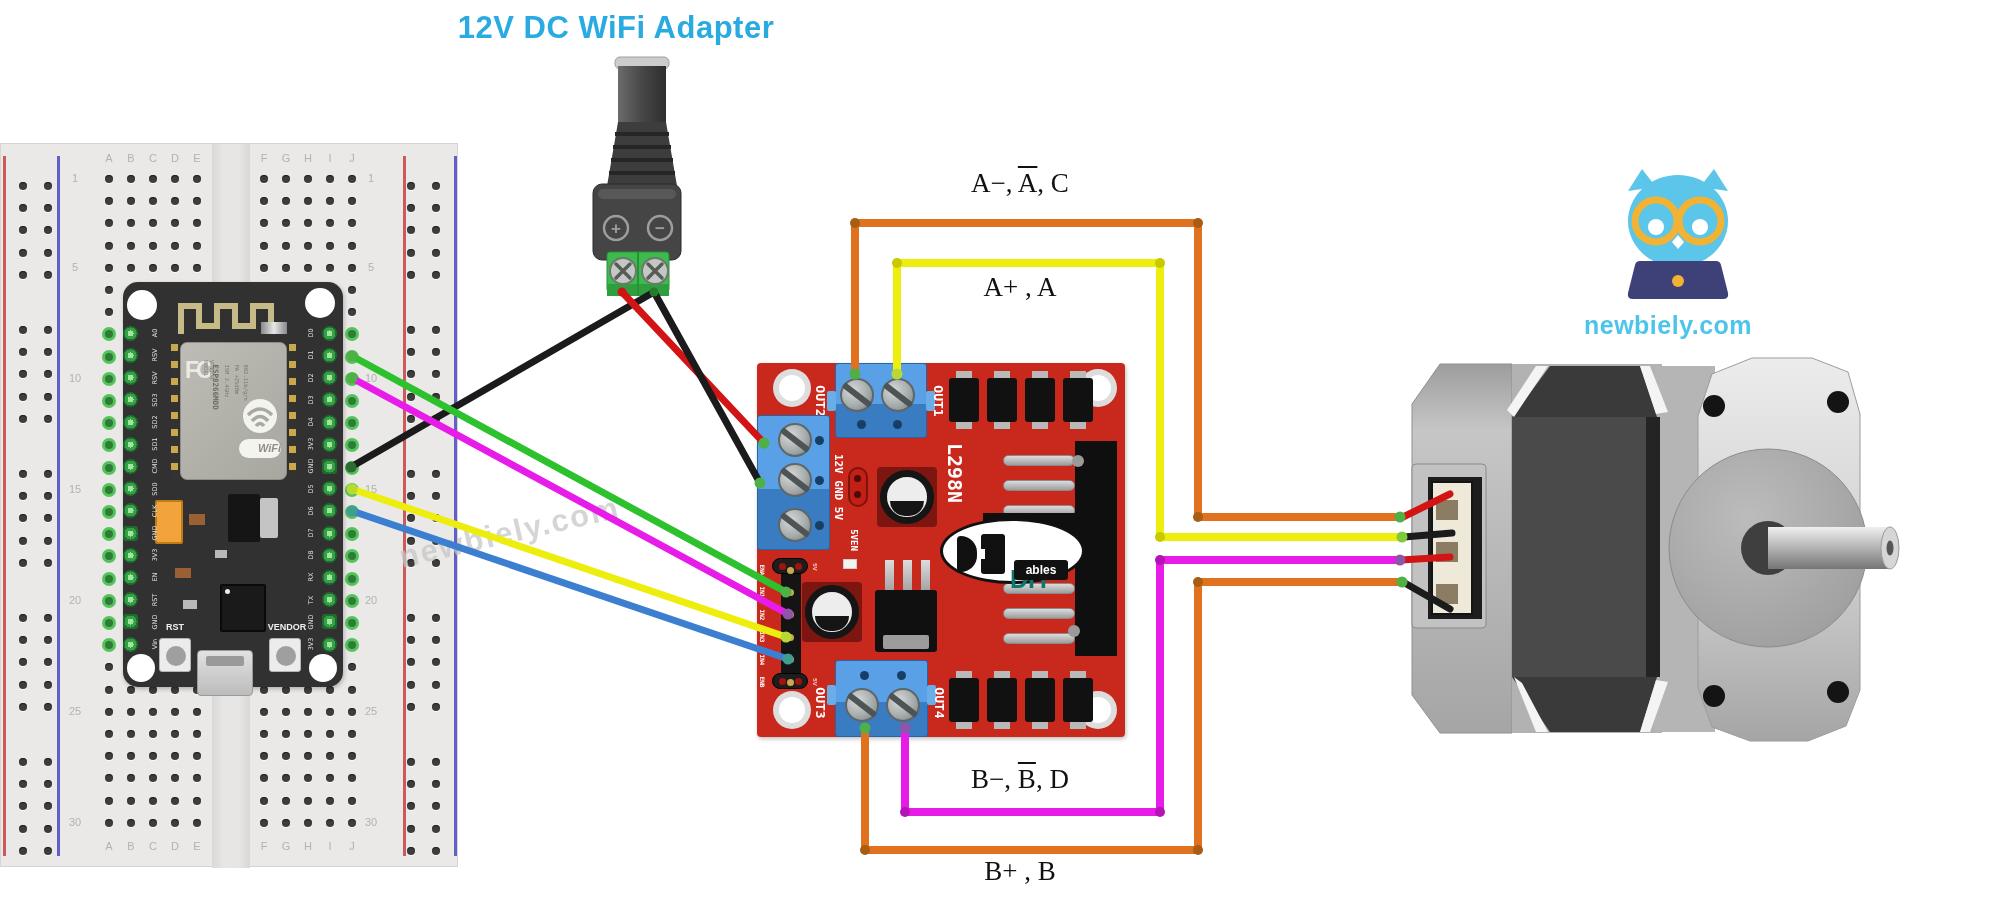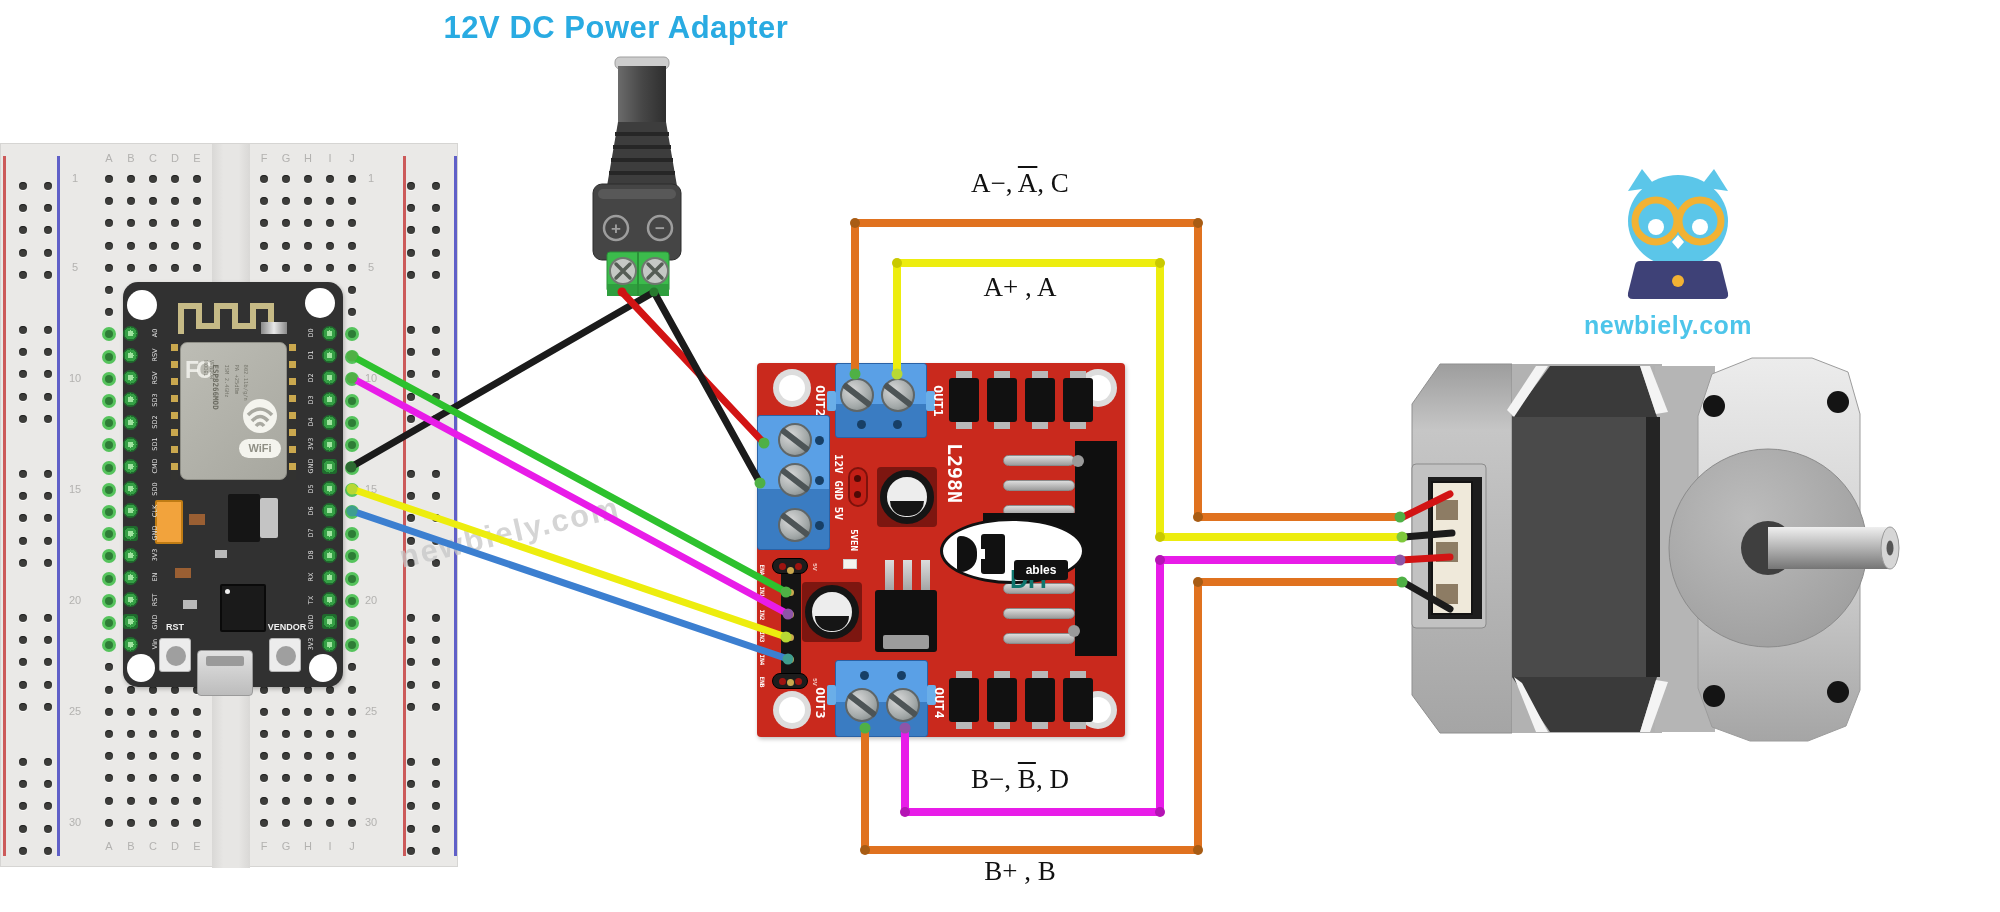--- a/index.html
+++ b/index.html
@@ -42,22 +42,22 @@
     letter-spacing:-3px;color:rgba(248,248,242,.8);}
   .mvlab{position:absolute;width:36px;height:6px;line-height:6px;font-size:4.5px;
     color:#74746a;transform:rotate(90deg);text-align:left;}
   .esplab{position:absolute;width:110px;height:9px;line-height:9px;font-size:5.5px;
     color:#78786e;transform:rotate(90deg);text-align:left;
     font-family:"DejaVu Sans Mono",monospace;}
   .esp0{font-size:7.5px;font-weight:bold;color:#6c6c62;}
   .wifidisc{position:absolute;left:62px;top:56px;width:34px;height:34px;border-radius:50%;
     background:#f4f4ee;}
   .wifipill{position:absolute;left:58px;top:96px;width:42px;height:19px;border-radius:10px;
-    background:#f4f4ee;color:#8f8f85;font-size:11px;font-weight:bold;
-    text-align:center;line-height:19px;}
+    background:#f4f4ee;color:#8f8f85;font-size:11px;font-weight:bold;font-style:italic;
+    text-align:right;line-height:19px;}
   .btn{position:absolute;width:32px;height:34px;background:#ececec;border:1px solid #b5b5b5;
     border-radius:3px;}
   .btn::after{content:'';position:absolute;left:6px;top:7px;width:20px;height:20px;
     border-radius:50%;background:#9f9f9f;}
   .btnlab{position:absolute;font-size:9px;font-weight:bold;color:#f0f0f0;text-align:center;}
   .usb{position:absolute;left:74px;top:368px;width:56px;height:46px;border:1px solid #9a9a9a;
     border-radius:4px;background:linear-gradient(#e2e2e2,#bcbcbc);}
   .usb::after{content:'';position:absolute;left:8px;top:5px;width:38px;height:10px;
     background:#9a9a9a;border-radius:2px;}
 
@@ -975,21 +975,21 @@
         <circle cx="897" cy="374" r="5.5" fill="#b8d834"></circle>
       <circle cx="865" cy="728" r="5.5"></circle>
         <circle cx="905" cy="728" r="5.5" fill="#8e55a8"></circle>
       <circle cx="1400" cy="517" r="5.5"></circle>
         <circle cx="1402" cy="537" r="5.5" fill="#7ec93c"></circle>
       <circle cx="1400" cy="560" r="5.5" fill="#8e55a8"></circle>
         <circle cx="1402" cy="582" r="5.5"></circle>
     </g>
   </svg>
 
-  <div id="title">12V DC Power Adapter</div>
+  <div id="title">12V DC WiFi Adapter</div>
   <div class="wire-label" style="left:880px;top:272px;">
     <span>A+ , A</span><span class="ov"></span><span></span>
   </div>
   <div class="wire-label" style="left:880px;top:168px;">
     <span>A−, </span><span class="ov">A</span><span>, C</span>
   </div>
   <div class="wire-label" style="left:880px;top:856px;">
     <span>B+ , B</span><span class="ov"></span><span></span>
   </div>
   <div class="wire-label" style="left:880px;top:764px;">

